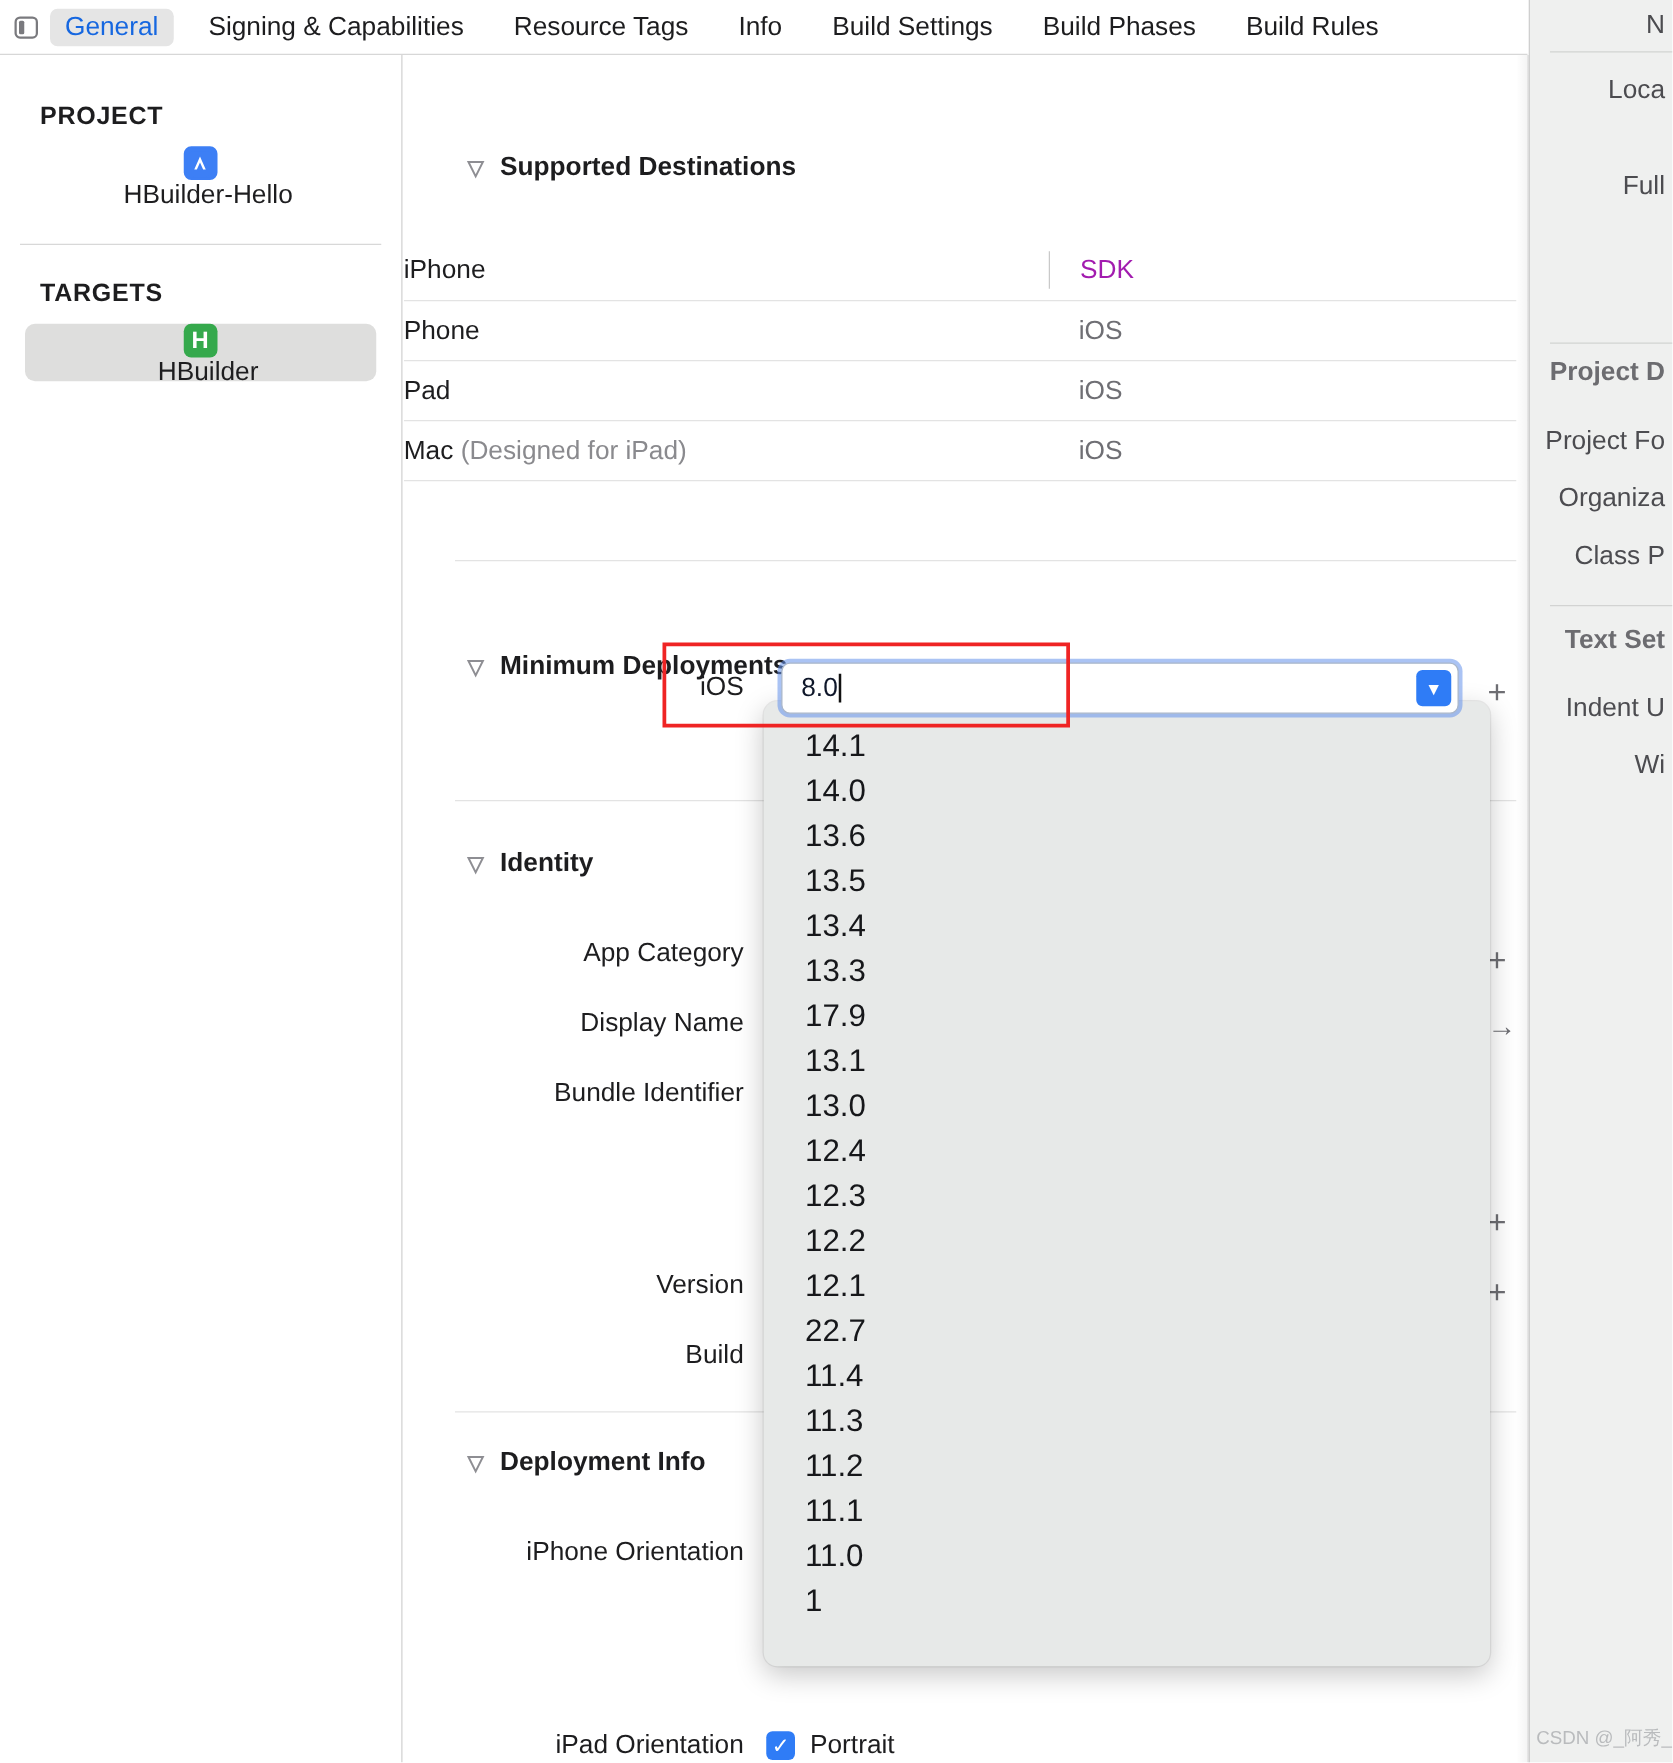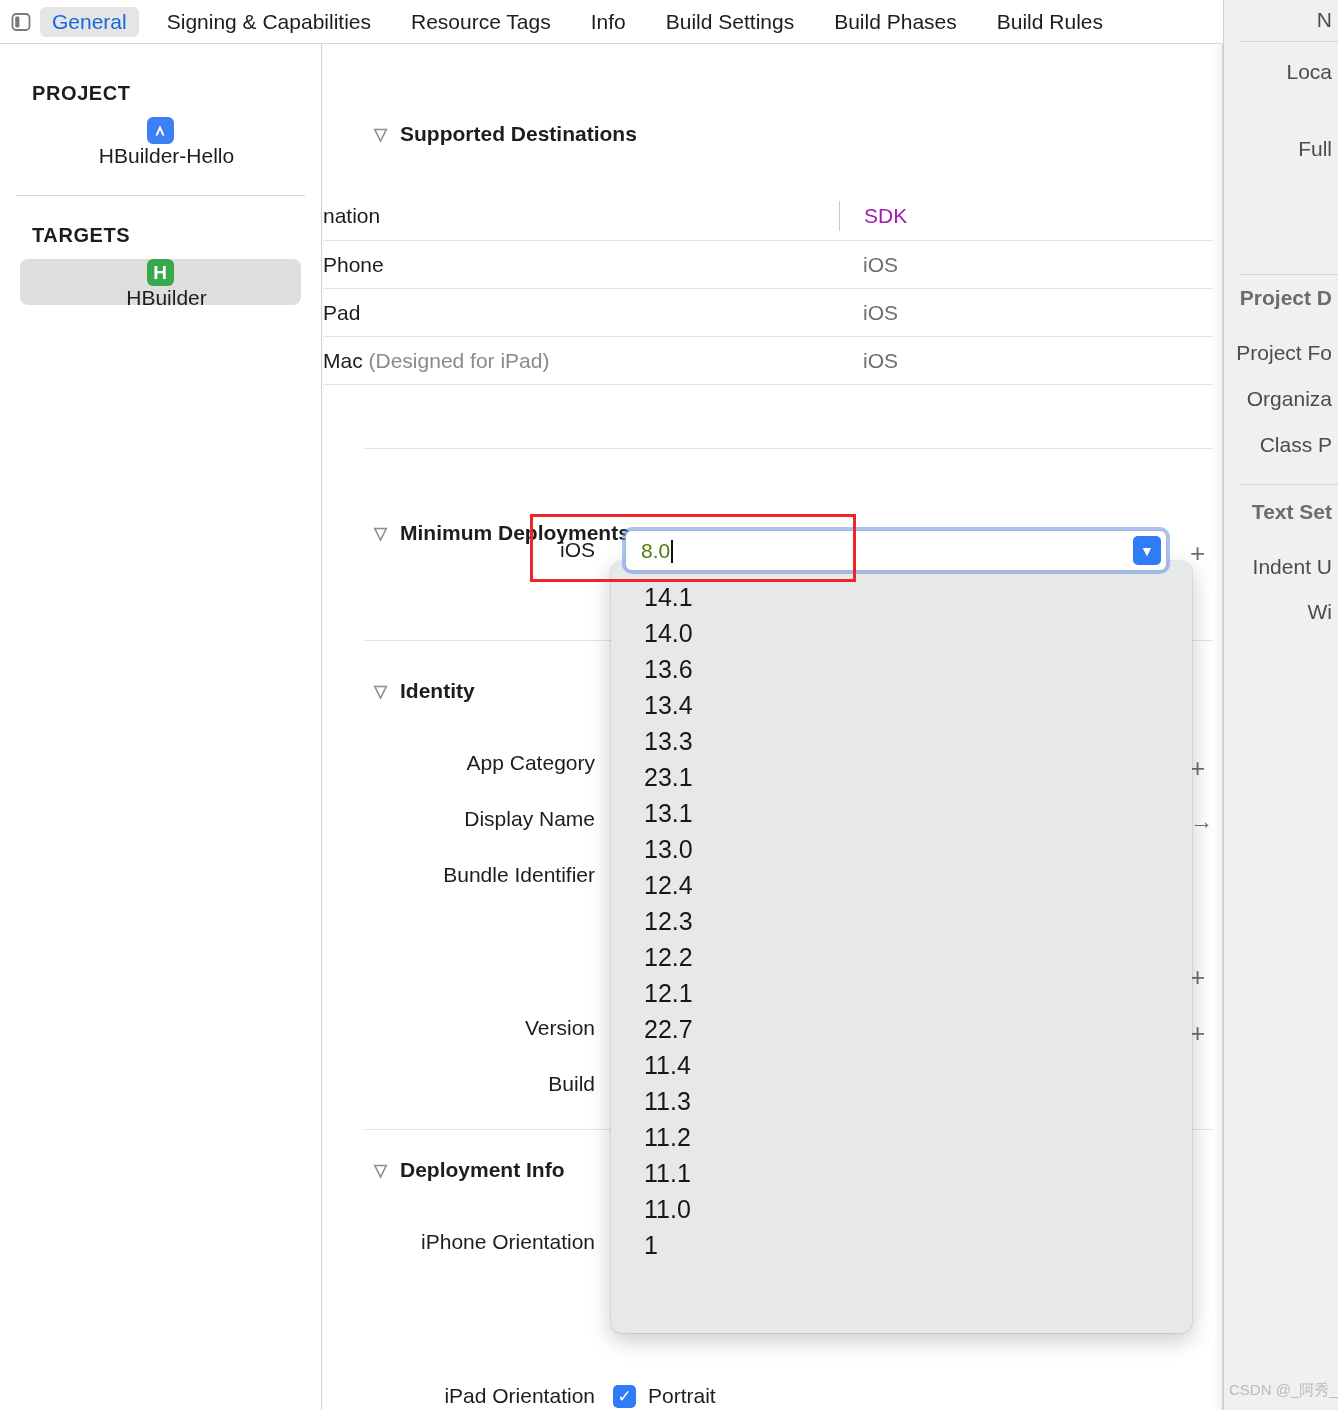--- a/index.html
+++ b/index.html
@@ -179,21 +179,21 @@
     border: 1px solid #a9b6c9;
     box-shadow: 0 0 0 3px rgba(100,145,235,0.55);
     display: flex;
     align-items: center;
     z-index: 30;
   }
   #combo-value {
     flex: 1 1 auto;
     font-size: 21px;
     padding-left: 15px;
-    color: #4d7c0f;
+    color: #0f172a;
     position: relative;
   }
   .caret {
     display: inline-block;
     width: 2px;
     height: 23px;
     background: #111;
     vertical-align: -5px;
     margin-left: 1px;
   }
@@ -342,21 +342,21 @@
 
 <div id="main">
 
   <div class="section-title" style="position:absolute; left:51px; top:78px;">
     <span class="chev">▽</span>
     <span>Supported Destinations</span>
   </div>
 
   <div id="dest-table" style="top:148px;">
     <div class="dt-head">
-      <div class="dt-name">nation</div>
+      <div class="dt-name">iPhone</div>
       <div class="dt-sep-line"></div>
       <div class="dt-sdk">SDK</div>
     </div>
     <div class="dt-row">
       <div class="dt-name">Phone</div>
       <div class="dt-sdk">iOS</div>
     </div>
     <div class="dt-row">
       <div class="dt-name">Pad</div>
       <div class="dt-sdk">iOS</div>
@@ -442,23 +442,24 @@
   </div>
   <div id="combo-arrow">▼</div>
 </div>
 
 <div id="dropdown">
   <div id="dd-scroll">
     <div class="dd-item">14.2</div>
     <div class="dd-item">14.1</div>
     <div class="dd-item">14.0</div>
     <div class="dd-item">13.6</div>
+    <div class="dd-item">13.5</div>
     <div class="dd-item">13.4</div>
     <div class="dd-item">13.3</div>
-    <div class="dd-item">23.1</div>
+    <div class="dd-item">17.9</div>
     <div class="dd-item">13.1</div>
     <div class="dd-item">13.0</div>
     <div class="dd-item">12.4</div>
     <div class="dd-item">12.3</div>
     <div class="dd-item">12.2</div>
     <div class="dd-item">12.1</div>
     <div class="dd-item">22.7</div>
     <div class="dd-item">11.4</div>
     <div class="dd-item">11.3</div>
     <div class="dd-item">11.2</div>

